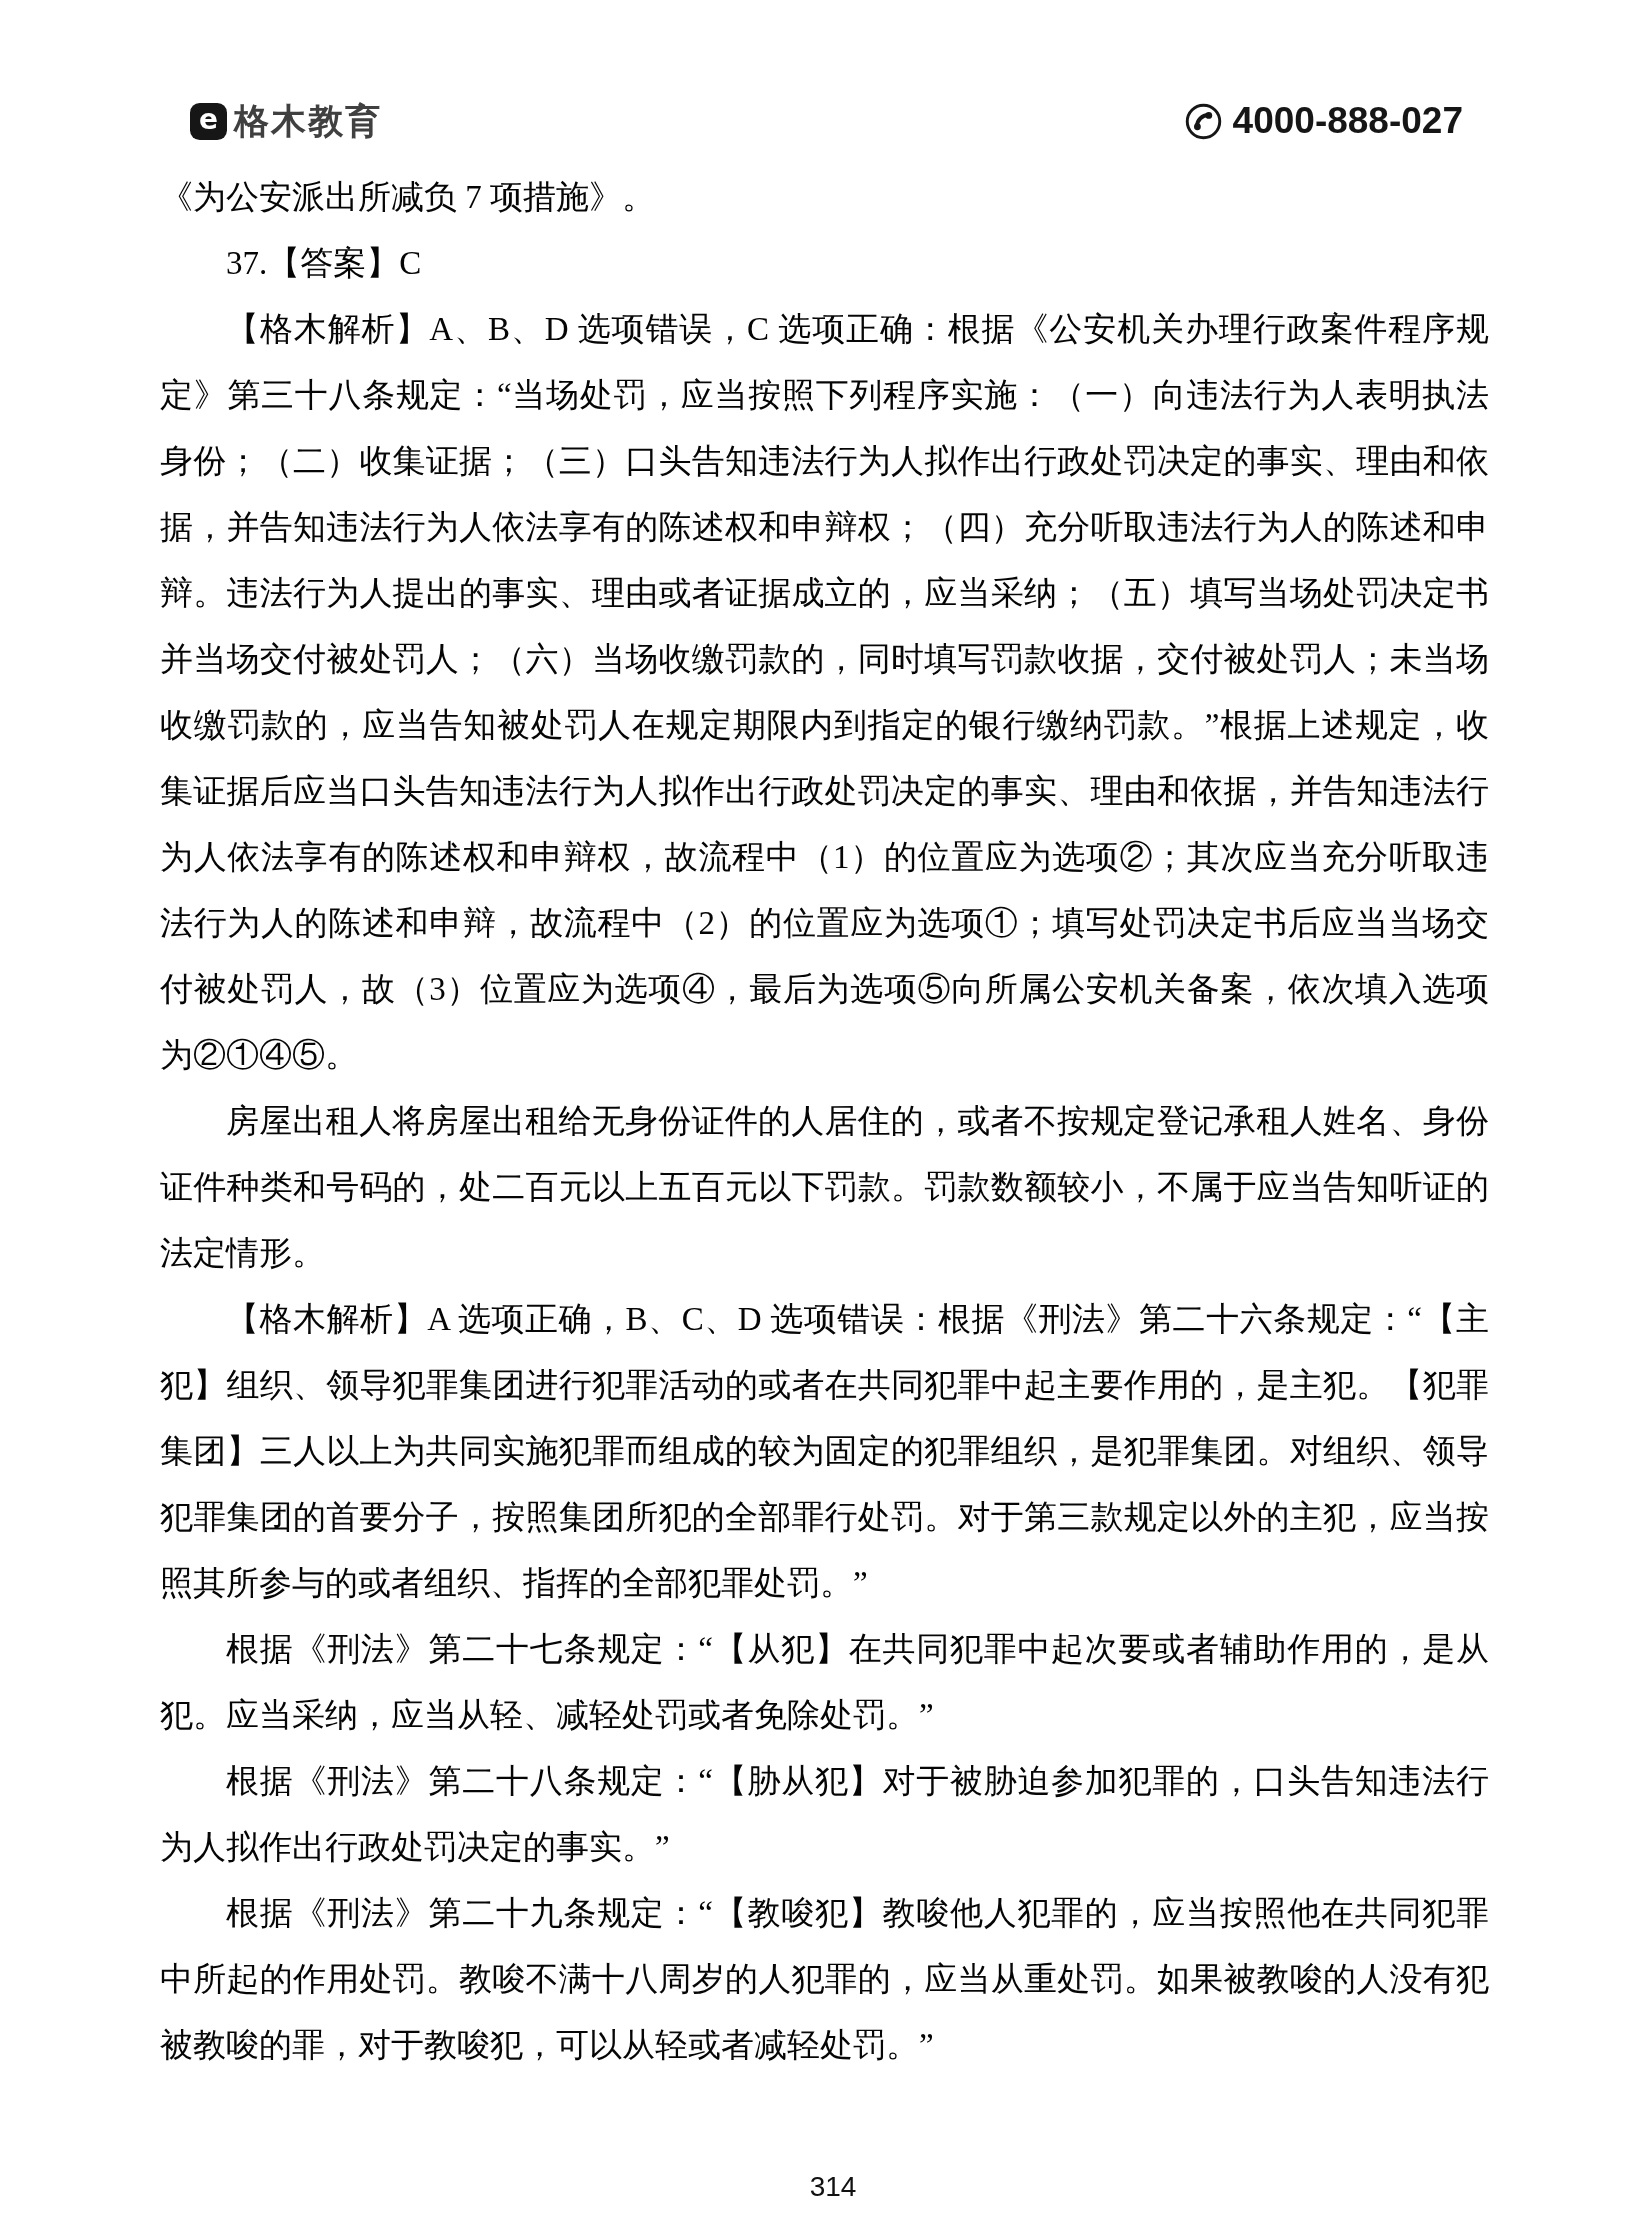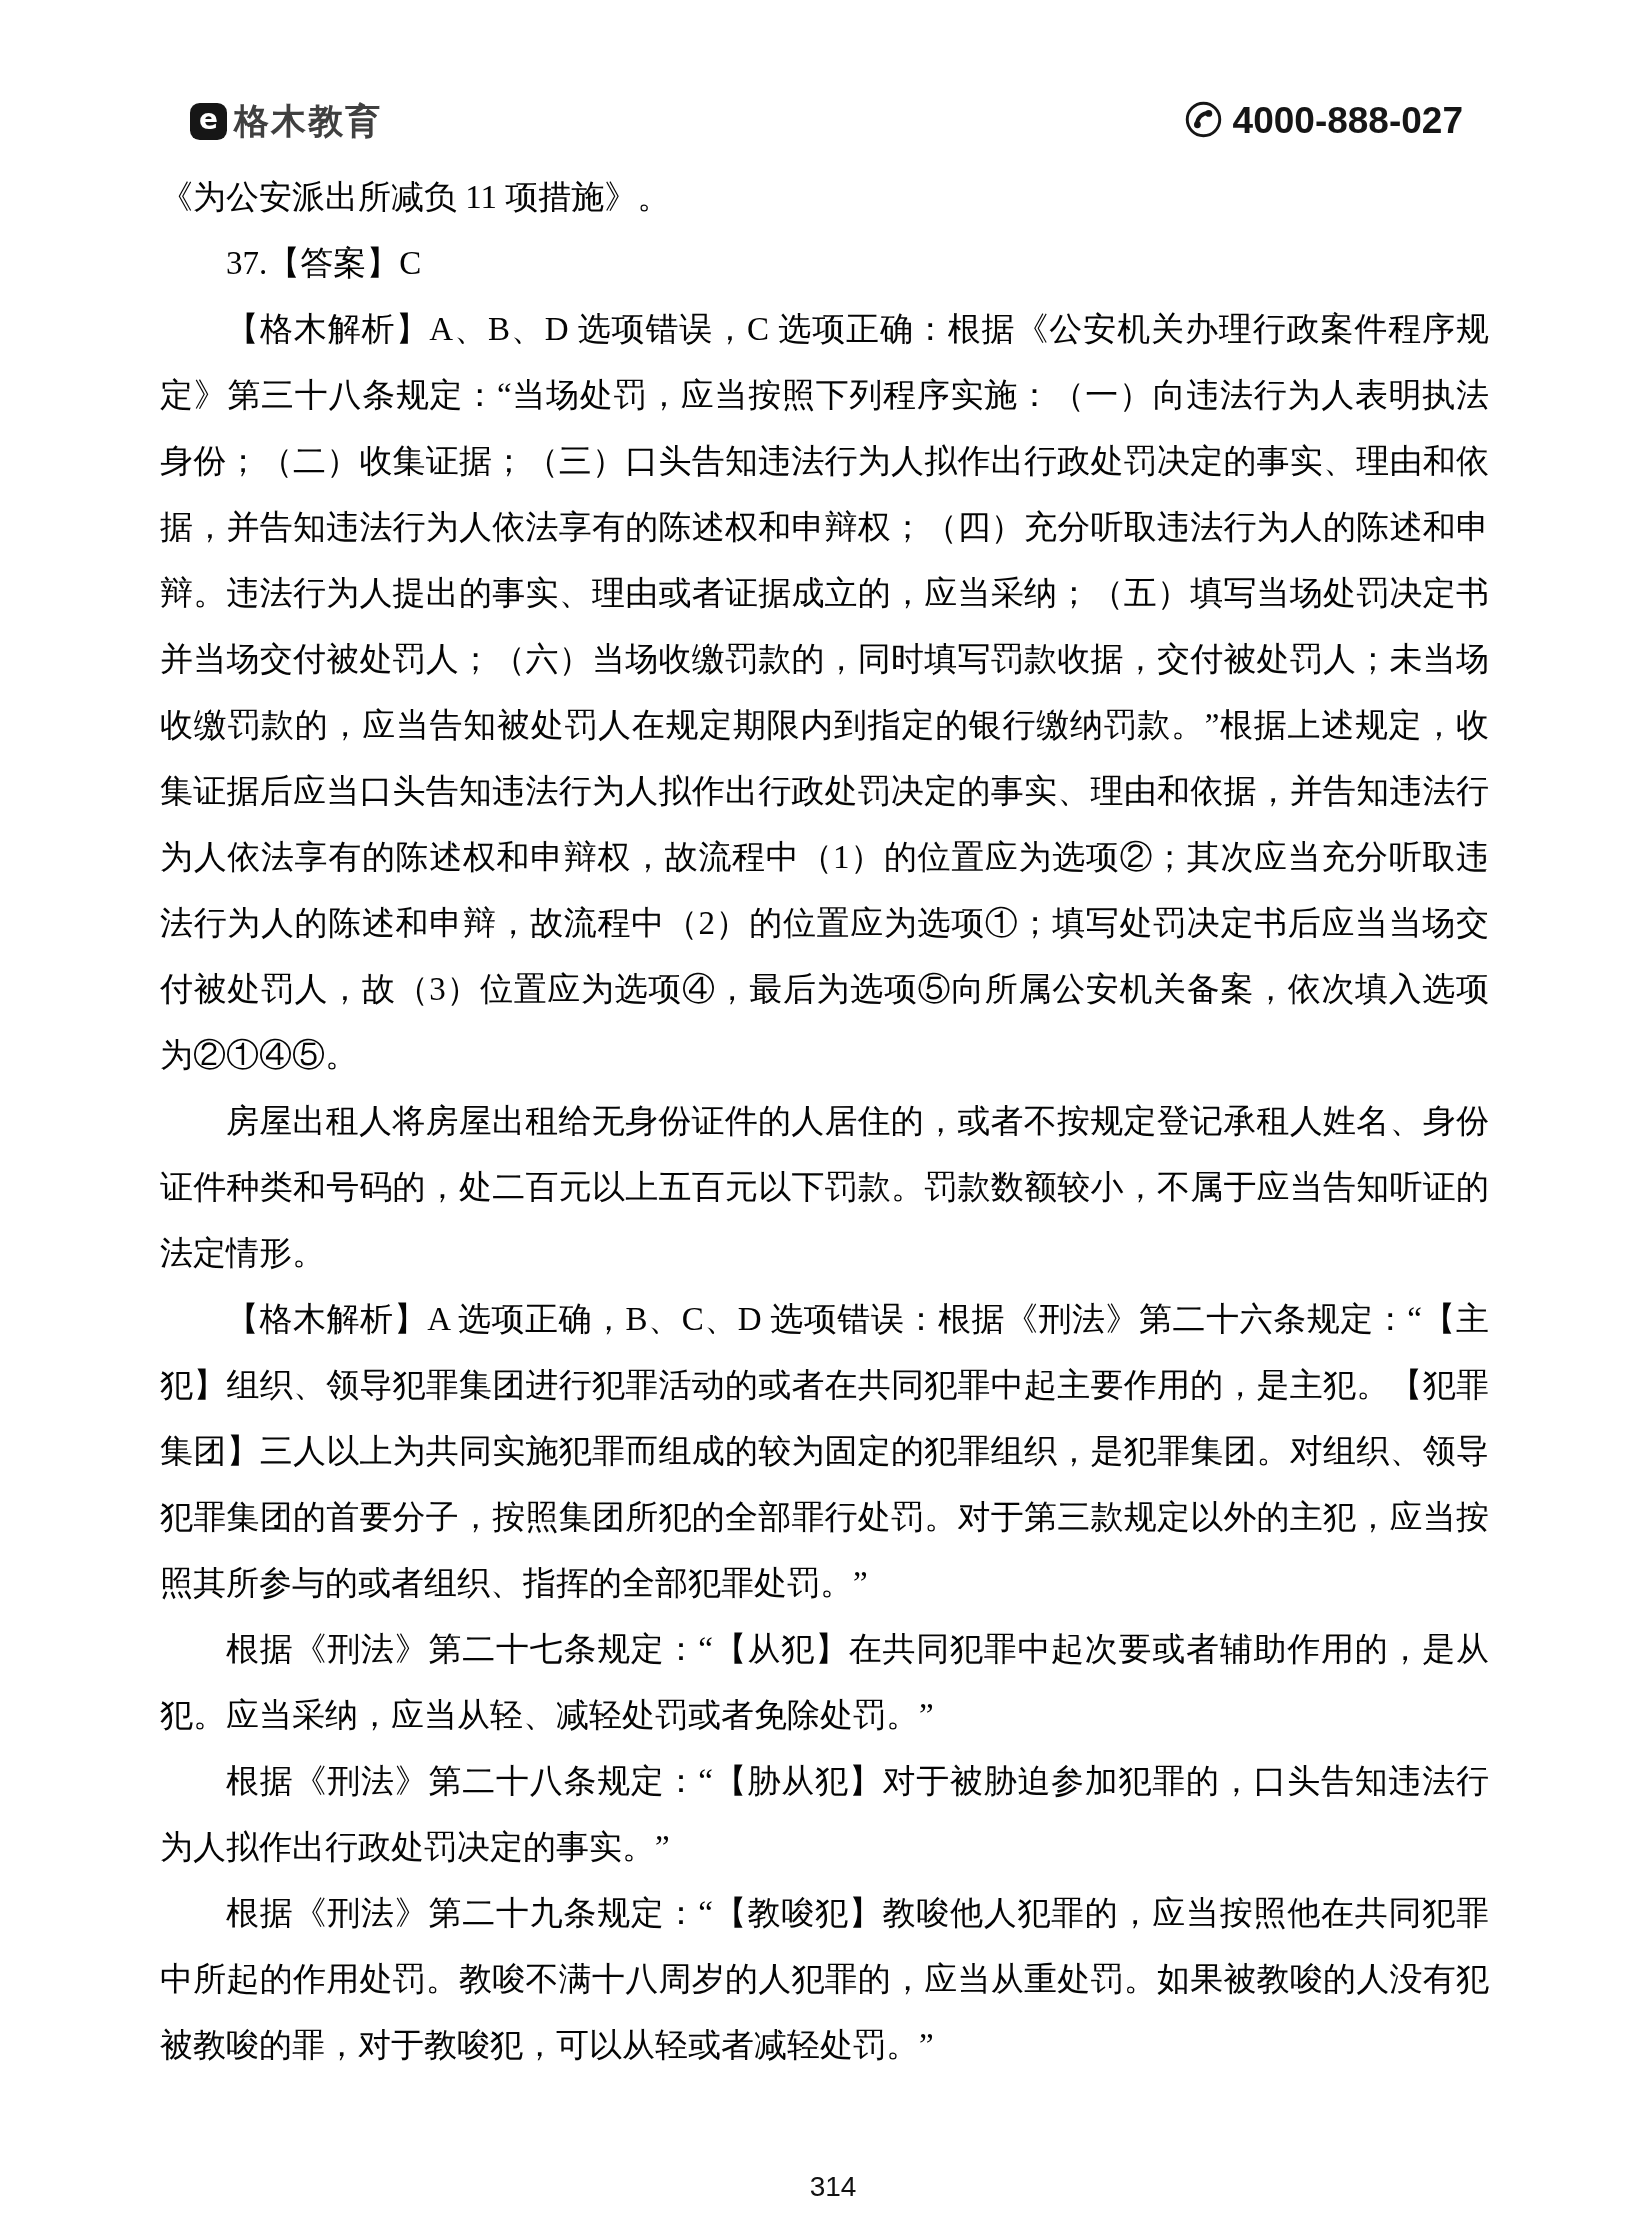--- a/index.html
+++ b/index.html
@@ -46,20 +46,21 @@
   }
   .brand-text {
     font-family: "Liberation Sans", "DejaVu Sans", sans-serif;
     font-weight: 700;
     font-size: 35px;
     letter-spacing: 2.1px;
     color: #404040;
   }
   .phone-wrap {
     display: flex;
+    align-items: center;
     gap: 9.7px;
     font-family: "Liberation Sans", "DejaVu Sans", sans-serif;
     font-weight: 700;
     font-size: 37px;
     color: #161616;
   }
   .phone-icon-svg { display: block; }
 
   
   .doc-body {
@@ -101,21 +102,21 @@
         <circle cx="24" cy="24" r="20" fill="none" stroke="#161616" stroke-width="3.6"></circle>
         <path d="M16 30 C16 22.3 22.3 16 30 16" fill="none" stroke="#161616" stroke-width="5" stroke-linecap="round"></path>
         <circle cx="16.5" cy="30.5" r="4.2" fill="#161616"></circle>
         <circle cx="30.5" cy="16.5" r="4.2" fill="#161616"></circle>
       </svg>
       <span>4000-888-027</span>
     </div>
   </header>
 
   <main class="doc-body" id="paragraphs">
-      <p class="para">《为公安派出所减负 11 项措施》。</p>
+      <p class="para">《为公安派出所减负 7 项措施》。</p>
       <p class="para indent">37.【答案】C</p>
       <p class="para indent">【格木解析】A、B、D 选项错误，C 选项正确：根据《公安机关办理行政案件程序规定》第三十八条规定：“当场处罚，应当按照下列程序实施：（一）向违法行为人表明执法身份；（二）收集证据；（三）口头告知违法行为人拟作出行政处罚决定的事实、理由和依据，并告知违法行为人依法享有的陈述权和申辩权；（四）充分听取违法行为人的陈述和申辩。违法行为人提出的事实、理由或者证据成立的，应当采纳；（五）填写当场处罚决定书并当场交付被处罚人；（六）当场收缴罚款的，同时填写罚款收据，交付被处罚人；未当场收缴罚款的，应当告知被处罚人在规定期限内到指定的银行缴纳罚款。”根据上述规定，收集证据后应当口头告知违法行为人拟作出行政处罚决定的事实、理由和依据，并告知违法行为人依法享有的陈述权和申辩权，故流程中（1）的位置应为选项②；其次应当充分听取违法行为人的陈述和申辩，故流程中（2）的位置应为选项①；填写处罚决定书后应当当场交付被处罚人，故（3）位置应为选项④，最后为选项⑤向所属公安机关备案，依次填入选项为②①④⑤。</p>
       <p class="para indent">房屋出租人将房屋出租给无身份证件的人居住的，或者不按规定登记承租人姓名、身份证件种类和号码的，处二百元以上五百元以下罚款。罚款数额较小，不属于应当告知听证的法定情形。</p>
       <p class="para indent">【格木解析】A 选项正确，B、C、D 选项错误：根据《刑法》第二十六条规定：“【主犯】组织、领导犯罪集团进行犯罪活动的或者在共同犯罪中起主要作用的，是主犯。【犯罪集团】三人以上为共同实施犯罪而组成的较为固定的犯罪组织，是犯罪集团。对组织、领导犯罪集团的首要分子，按照集团所犯的全部罪行处罚。对于第三款规定以外的主犯，应当按照其所参与的或者组织、指挥的全部犯罪处罚。”</p>
       <p class="para indent">根据《刑法》第二十七条规定：“【从犯】在共同犯罪中起次要或者辅助作用的，是从犯。应当采纳，应当从轻、减轻处罚或者免除处罚。”</p>
       <p class="para indent">根据《刑法》第二十八条规定：“【胁从犯】对于被胁迫参加犯罪的，口头告知违法行为人拟作出行政处罚决定的事实。”</p>
       <p class="para indent">根据《刑法》第二十九条规定：“【教唆犯】教唆他人犯罪的，应当按照他在共同犯罪中所起的作用处罚。教唆不满十八周岁的人犯罪的，应当从重处罚。如果被教唆的人没有犯被教唆的罪，对于教唆犯，可以从轻或者减轻处罚。”</p>
     </main>
 
   <footer class="page-footer">

